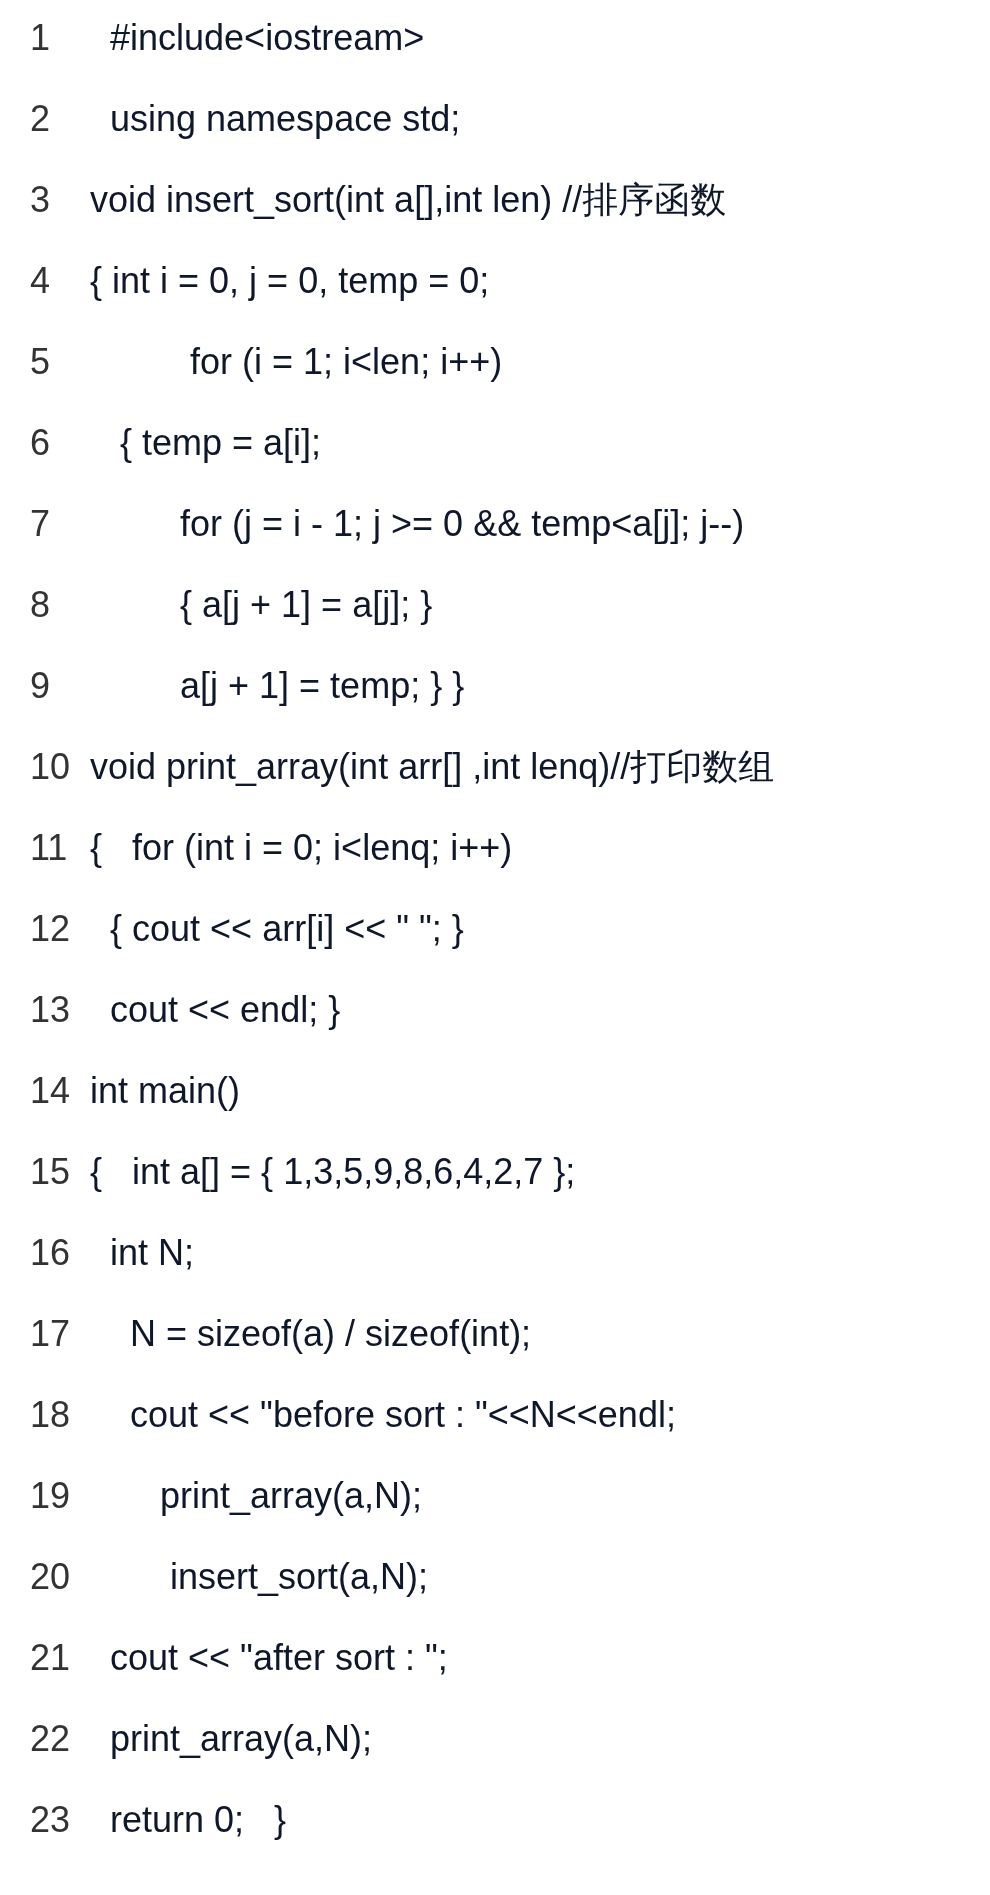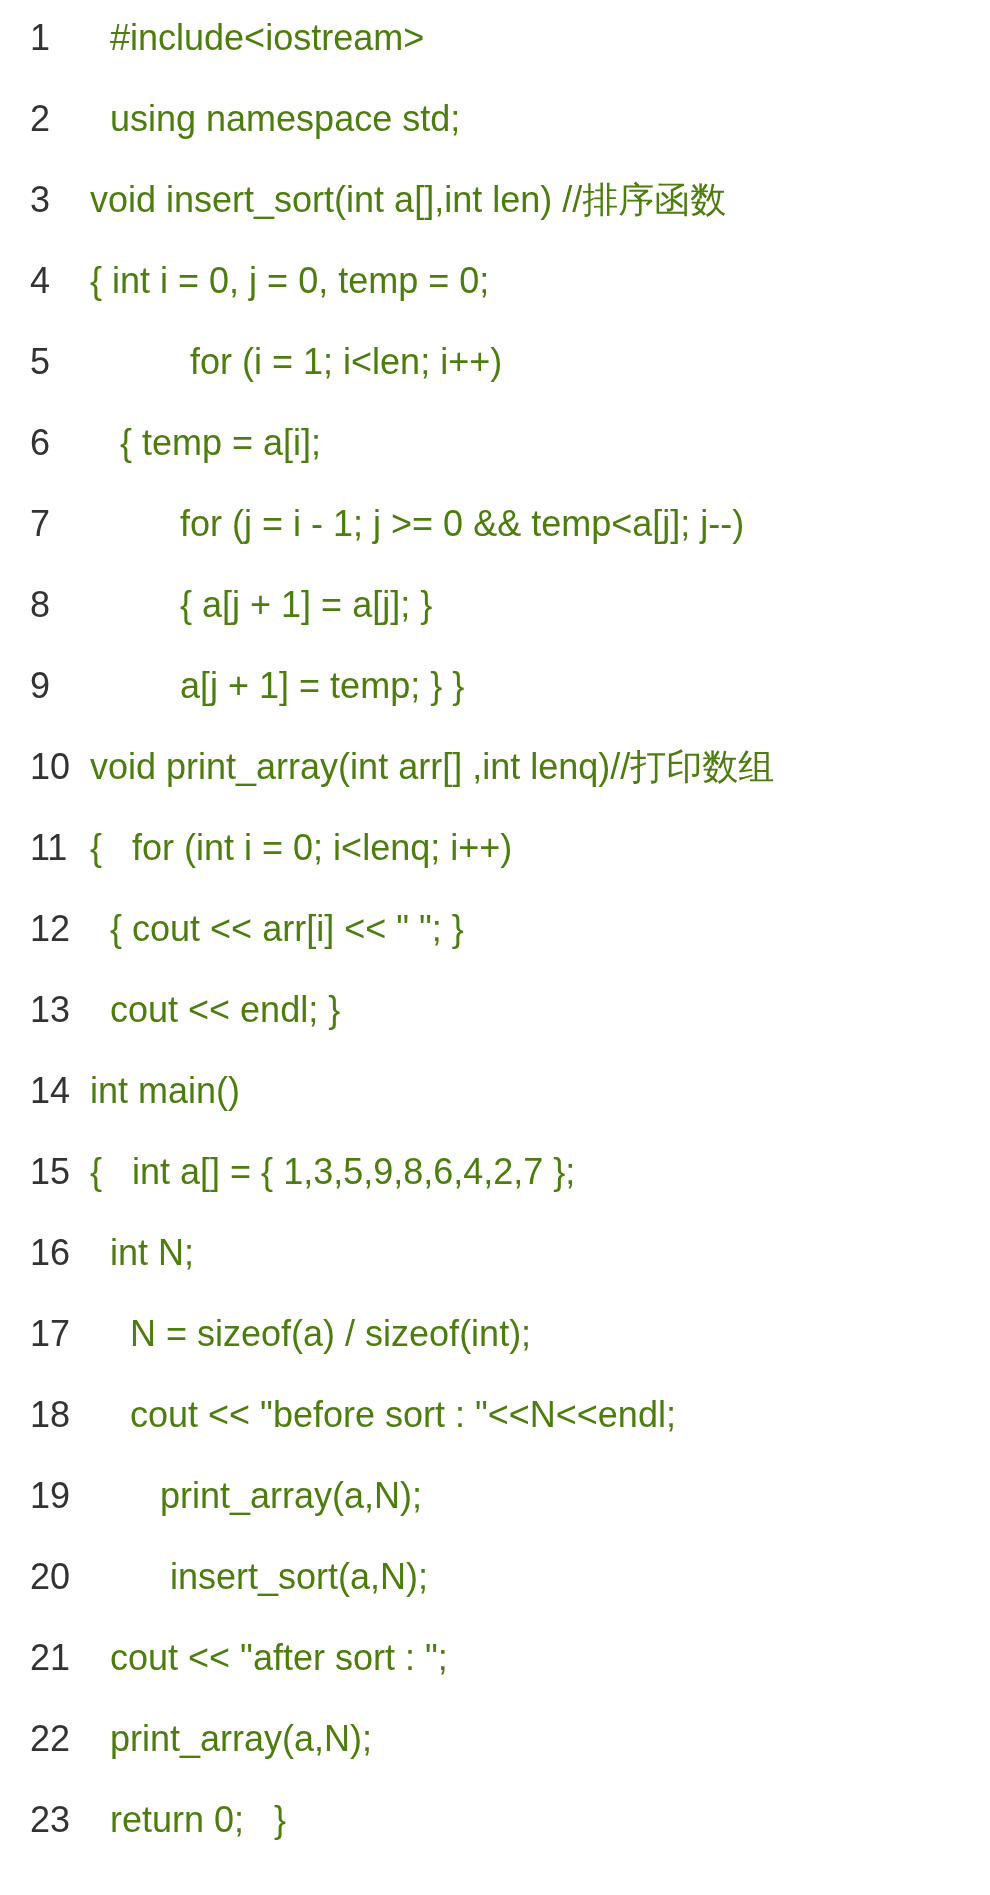--- a/index.html
+++ b/index.html
@@ -18,19 +18,19 @@
       display: flex;
       align-items: baseline;
       margin-bottom: 45px;
     }
     .lineno {
       min-width: 50px;
       text-align: left;
       color: #333333;
     }
     .content {
-      color: #4d7c0f;
+      color: #0f172a;
     }
   </style>
 </head>
 <body>
 
 <div class="code-block" id="code-container"><div class="line"><span class="lineno">1</span><span class="content">   #include&lt;iostream&gt;</span></div><div class="line"><span class="lineno">2</span><span class="content">   using namespace std;</span></div><div class="line"><span class="lineno">3</span><span class="content"> void insert_sort(int a[],int len) //排序函数</span></div><div class="line"><span class="lineno">4</span><span class="content"> { int i = 0, j = 0, temp = 0;</span></div><div class="line"><span class="lineno">5</span><span class="content">           for (i = 1; i&lt;len; i++)</span></div><div class="line"><span class="lineno">6</span><span class="content">    { temp = a[i];</span></div><div class="line"><span class="lineno">7</span><span class="content">          for (j = i - 1; j &gt;= 0 &amp;&amp; temp&lt;a[j]; j--)</span></div><div class="line"><span class="lineno">8</span><span class="content">          { a[j + 1] = a[j]; }</span></div><div class="line"><span class="lineno">9</span><span class="content">          a[j + 1] = temp; } }</span></div><div class="line"><span class="lineno">10</span><span class="content"> void print_array(int arr[] ,int lenq)//打印数组</span></div><div class="line"><span class="lineno">11</span><span class="content"> {   for (int i = 0; i&lt;lenq; i++)</span></div><div class="line"><span class="lineno">12</span><span class="content">   { cout &lt;&lt; arr[i] &lt;&lt; " "; }</span></div><div class="line"><span class="lineno">13</span><span class="content">   cout &lt;&lt; endl; }</span></div><div class="line"><span class="lineno">14</span><span class="content"> int main()</span></div><div class="line"><span class="lineno">15</span><span class="content"> {   int a[] = { 1,3,5,9,8,6,4,2,7 };</span></div><div class="line"><span class="lineno">16</span><span class="content">   int N;</span></div><div class="line"><span class="lineno">17</span><span class="content">     N = sizeof(a) / sizeof(int);</span></div><div class="line"><span class="lineno">18</span><span class="content">     cout &lt;&lt; "before sort : "&lt;&lt;N&lt;&lt;endl;</span></div><div class="line"><span class="lineno">19</span><span class="content">        print_array(a,N);</span></div><div class="line"><span class="lineno">20</span><span class="content">         insert_sort(a,N);</span></div><div class="line"><span class="lineno">21</span><span class="content">   cout &lt;&lt; "after sort : ";</span></div><div class="line"><span class="lineno">22</span><span class="content">   print_array(a,N);</span></div><div class="line"><span class="lineno">23</span><span class="content">   return 0;   }</span></div></div>
 
 </body></html>

